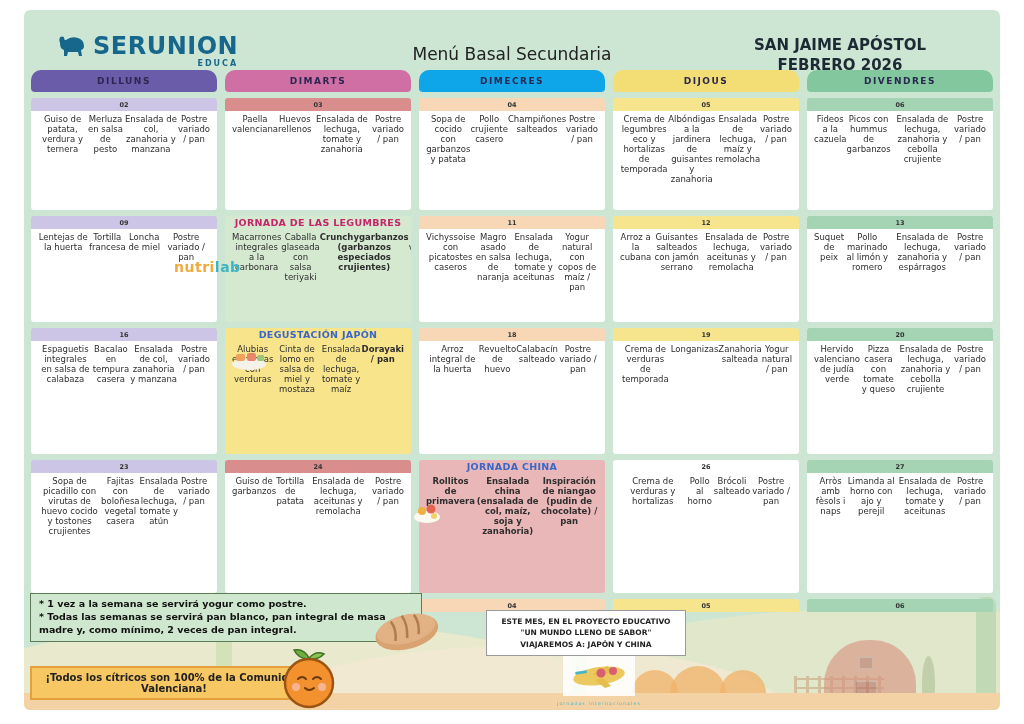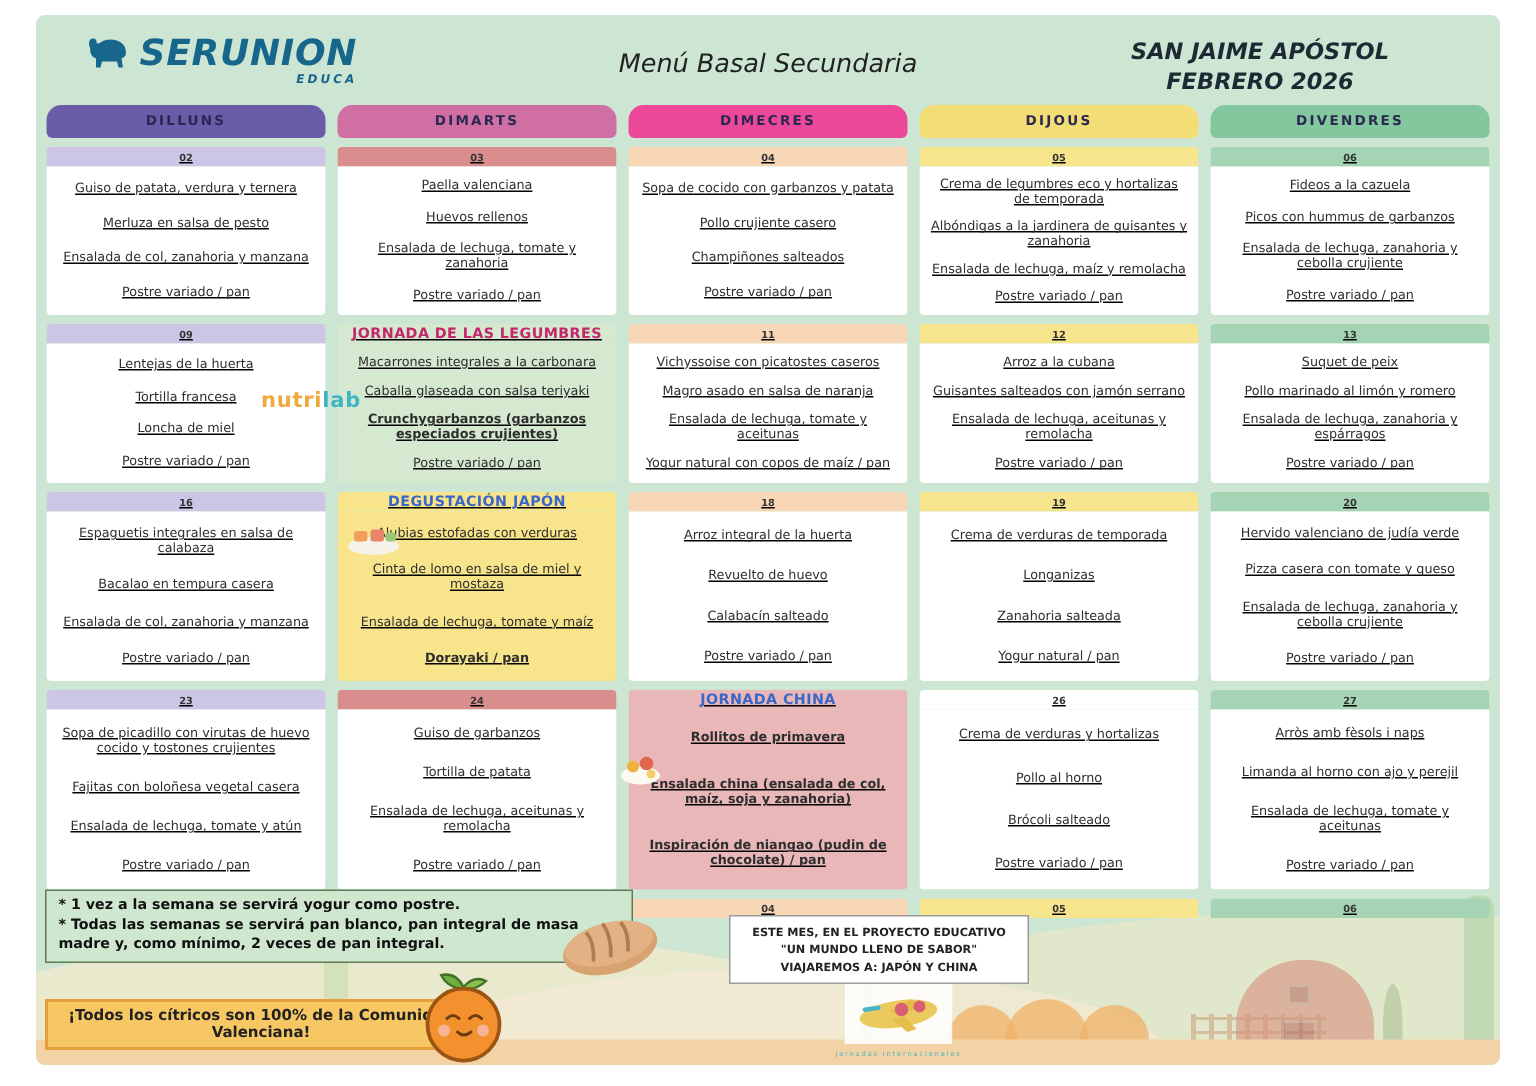--- a/index.html
+++ b/index.html
@@ -1,37 +1,37 @@
 <!DOCTYPE html>
 <html><head>
 <meta charset="utf-8">
 <style>
   * { margin:0; padding:0; box-sizing:border-box; }
   html,body { width:1024px; height:724px; background:#fff; font-family:"DejaVu Sans", sans-serif; overflow:hidden; }
   #page { position:absolute; left:24px; top:10px; width:976px; height:700px; background:#cde6d4; border-radius:6px; overflow:hidden; }
 
   
-  #hdr { position:absolute; left:0; top:1px; width:100%; height:60px; z-index:4;font-style:italic; }
+  #hdr { position:absolute; left:0; top:12px; width:100%; height:60px; z-index:4; }
   #logo { position:absolute; left:30px; top:12px; display:flex; align-items:flex-start; }
   #logo .brand { font-size:24px; font-weight:bold; color:#17678c; letter-spacing:.5px; line-height:1; }
   #logo .sub { font-size:8px; font-weight:bold; color:#17678c; letter-spacing:2px; text-align:right; margin-top:1px; }
   #title { position:absolute; left:0; right:0; top:22px; text-align:center; font-size:17px; color:#222; font-weight:500; }
   #school { position:absolute; right:40px; top:14px; width:240px; text-align:center; font-size:15px; font-weight:bold; color:#1d2a33; line-height:1.3; }
 
   
   #board { position:absolute; left:7px; top:60px; width:962px; display:grid;
     grid-template-columns:repeat(5,1fr); grid-template-rows:22px 112px 106px 126px 133px 104px;
     column-gap:8px; row-gap:6px; z-index:2; }
   .day-header { border-radius:10px 10px 4px 4px; display:flex; align-items:center; justify-content:center;
     font-size:9px; font-weight:bold; letter-spacing:1.5px; color:#2b2750; }
-  .cell { display:flex; flex-direction:column; border-radius:3px; overflow:hidden;text-decoration:underline; }
+  .cell { display:flex; flex-direction:column; border-radius:3px; overflow:hidden; }
   .band { height:13px; flex:0 0 13px; display:flex; align-items:center; justify-content:center;
     font-size:6.5px; font-weight:bold; color:#333; }
   .band.special { font-size:9.5px; letter-spacing:.3px; }
-  .body { flex:1; background:#fff; display:flex; flex-direction:column; justify-content:space-around;
+  .body { flex:1; background:#fff; display:flex; flex-direction:row; justify-content:space-around;
     padding:3px 7px; }
   .body.clear { background:transparent; }
   .item { font-size:8.5px; line-height:1.18; color:#2e2e2e; text-align:center; }
   .item.b { font-weight:bold; }
 
   
   #land { position:absolute; left:0; top:584px; width:100%; height:116px; z-index:1; overflow:hidden; }
   .hill { position:absolute; border-radius:50%; }
   #sand { position:absolute; left:0; bottom:0; width:100%; height:17px; background:#f3d3a6; }
   .bush { position:absolute; width:46px; height:46px; border-radius:50%; background:#f0b168; opacity:.75; }
@@ -99,21 +99,21 @@
       <div class="win" style="left:34px; top:16px; width:16px; height:14px;"></div>
       <div class="win" style="left:30px; top:40px; width:24px; height:30px;"></div>
     </div>
     <div id="cypress"></div>
     <div id="sand"></div>
   </div>
 
   <div id="board">
       <div class="day-header" style="background: rgb(107, 92, 170);">DILLUNS</div>
       <div class="day-header" style="background: rgb(208, 111, 164);">DIMARTS</div>
-      <div class="day-header" style="background: #ec4899;">DIMECRES</div>
+      <div class="day-header" style="background: #0ea5e9;">DIMECRES</div>
       <div class="day-header" style="background: rgb(243, 221, 117);">DIJOUS</div>
       <div class="day-header" style="background: rgb(131, 199, 159);">DIVENDRES</div>
       <div class="cell">
         <div class="band" style="background: rgb(205, 197, 229);">02</div>
         <div class="body">
           <div class="item">Guiso de patata, verdura y ternera</div>
           <div class="item">Merluza en salsa de pesto</div>
           <div class="item">Ensalada de col, zanahoria y manzana</div>
           <div class="item">Postre variado / pan</div>
         </div>

